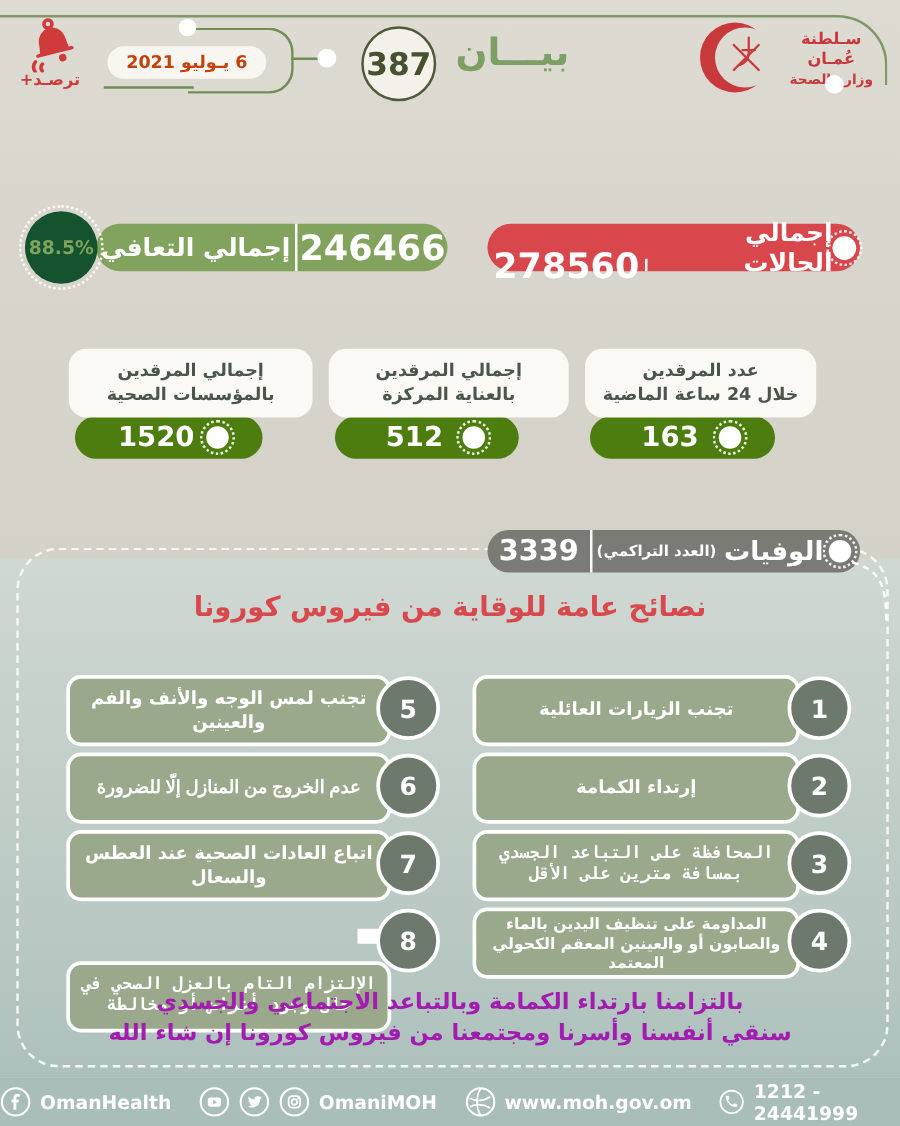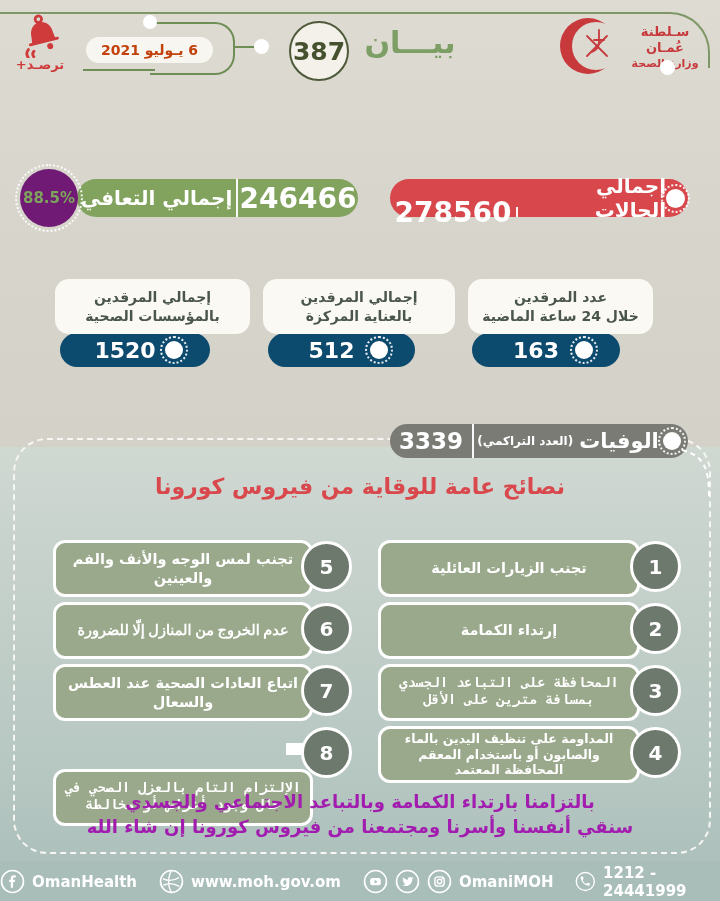--- a/index.html
+++ b/index.html
@@ -38,27 +38,27 @@
   .ring{outline:2px dotted rgba(255,255,255,.9);outline-offset:3px;}
   
   .stat-pill{position:absolute;display:flex;color:#fff;font-weight:bold;border-radius:20px;z-index:3;}
   .pill-sec{display:flex;align-items:center;justify-content:center;}
   .pill-red{left:390px;top:179px;width:298px;height:38px;background:#d7474b;}
   .pill-red .num{width:126px;font-size:28px;border-right:2px solid rgba(255,255,255,.95);margin-top:28px;}
   .pill-red .lab{flex:1;font-size:20px;padding-right:22px;}
   .pill-green{left:77px;top:179px;width:281px;height:38px;background:#82a35e;}
   .pill-green .lab{width:159px;font-size:20px;}
   .pill-green .num{flex:1;font-size:28px;border-left:2px solid rgba(255,255,255,.95);}
-  .pct-circle{left:20px;top:169px;width:58px;height:58px;background:#701a75;border-radius:50%;z-index:4;
+  .pct-circle{left:20px;top:169px;width:58px;height:58px;background:#14532d;border-radius:50%;z-index:4;
     display:flex;align-items:center;justify-content:center;color:#7da35c;font-weight:bold;font-size:15px;}
   
   .hstat-label{position:absolute;height:55px;background:#faf9f4;border-radius:14px;z-index:2;
     display:flex;flex-direction:column;justify-content:center;text-align:center;
     color:#4b564b;font-weight:bold;font-size:14px;line-height:1.35;}
-  .hstat-pill{position:absolute;height:34px;background:#0c4a6e;border-radius:17px;z-index:1;
+  .hstat-pill{position:absolute;height:34px;background:#4d7c0f;border-radius:17px;z-index:1;
     display:flex;align-items:center;justify-content:center;color:#fff;font-weight:bold;font-size:22px;padding-right:20px;}
   
   .pill-deaths{left:390px;top:424px;width:298px;height:34px;background:#7b7b76;border-radius:17px;}
   .pill-deaths .num{width:82px;font-size:23px;border-right:2px solid rgba(255,255,255,.95);}
   .pill-deaths .lab{flex:1;gap:6px;padding-right:26px;}
   .pill-deaths .lab .big{font-size:21px;}
   .pill-deaths .lab .small{font-size:12px;}
   
   .tips-panel{left:13px;top:438px;width:694px;height:412px;border:2px dashed #f6f6f2;border-radius:34px;z-index:0;}
   .tips-title{left:0;top:474px;width:720px;text-align:center;color:#d8484c;font-weight:bold;font-size:22px;z-index:2;}
@@ -181,21 +181,21 @@
 <div class="tip-link" style="left:612px;top:619px;width:26px;"></div>
 <div class="tip-circle" style="left:630px;top:603px;">2</div>
 <div class="tip-box" style="left:378px;top:602px;width:240px;" dir="rtl">إرتداء الكمامة</div>
 
 <div class="tip-link" style="left:612px;top:681px;width:26px;"></div>
 <div class="tip-circle" style="left:630px;top:665px;">3</div>
 <div class="tip-box two" style="left:378px;top:664px;width:240px;" dir="rtl">المحافظة على التباعد الجسدي بمسافة مترين على الأقل</div>
 
 <div class="tip-link" style="left:612px;top:743px;width:26px;"></div>
 <div class="tip-circle" style="left:630px;top:727px;">4</div>
-<div class="tip-box long" style="left:378px;top:726px;width:240px;" dir="rtl">المداومة على تنظيف اليدين بالماء والصابون أو باستخدام المعقم المحافظة المعتمد</div>
+<div class="tip-box long" style="left:378px;top:726px;width:240px;" dir="rtl">المداومة على تنظيف اليدين بالماء والصابون أو والعينين المعقم الكحولي المعتمد</div>
 
 <div class="tip-link" style="left:286px;top:557px;width:24px;"></div>
 <div class="tip-circle" style="left:301px;top:541px;">5</div>
 <div class="tip-box" style="left:53px;top:540px;width:238px;" dir="rtl">تجنب لمس الوجه والأنف والفم والعينين</div>
 
 <div class="tip-link" style="left:286px;top:619px;width:24px;"></div>
 <div class="tip-circle" style="left:301px;top:603px;">6</div>
 <div class="tip-box" style="left:53px;top:602px;width:238px;font-family:Liberation Serif, serif;" dir="rtl">عدم الخروج من المنازل إلّا للضرورة</div>
 
 <div class="tip-link" style="left:286px;top:681px;width:24px;"></div>
@@ -213,42 +213,42 @@
   <div class="fgroup">
     <svg width="25" height="25" viewBox="0 0 26 26">
       <circle cx="13" cy="13" r="11.4" fill="none" stroke="#fff" stroke-width="1.7"></circle>
       <path d="M14.6 8.8h1.8V6.5h-2.1c-2.1 0-3.1 1.3-3.1 3.1v1.7H9.5v2.2h1.7v6.1h2.4v-6.1h1.8l.3-2.2h-2.1V9.8c0-.6.3-1 1-1z" fill="#fff"></path>
     </svg>
     <span>OmanHealth</span>
   </div>
   <div class="fgroup">
     <svg width="25" height="25" viewBox="0 0 26 26">
       <circle cx="13" cy="13" r="11.4" fill="none" stroke="#fff" stroke-width="1.7"></circle>
-      <path d="M4 10c5 2.6 11 2.6 17-1.2M4.4 17c5-2.6 10.6-2.2 16.6 1M13 2c-4 5.8-4 16.4 0 22" fill="none" stroke="#fff" stroke-width="1.4"></path>
-    </svg>
-    <span dir="ltr">www.moh.gov.om</span>
-  </div>
-  <div class="fgroup">
-    <svg width="25" height="25" viewBox="0 0 26 26">
-      <circle cx="13" cy="13" r="11.4" fill="none" stroke="#fff" stroke-width="1.7"></circle>
       <rect x="7.5" y="9.4" width="11" height="7.6" rx="2.2" fill="#fff"></rect>
       <path d="M12 11.2l3.2 2-3.2 2z" fill="#a9bdb9"></path>
     </svg>
     <svg width="25" height="25" viewBox="0 0 26 26">
       <circle cx="13" cy="13" r="11.4" fill="none" stroke="#fff" stroke-width="1.7"></circle>
       <path d="M19.3 9.3c-.4.2-.9.3-1.3.4.5-.3.8-.8 1-1.3-.5.3-1 .5-1.5.6-.4-.5-1.1-.8-1.8-.8-1.3 0-2.4 1.1-2.4 2.4v.6c-2-.1-3.8-1.1-5-2.6-.2.4-.3.8-.3 1.2 0 .8.4 1.6 1.1 2-.4 0-.8-.1-1.1-.3 0 1.2.8 2.1 1.9 2.4-.2.1-.4.1-.6.1-.2 0-.3 0-.5-.1.3 1 1.2 1.7 2.3 1.7-.8.6-1.9 1-3 1h-.6c1.1.7 2.3 1.1 3.6 1.1 4.4 0 6.8-3.6 6.8-6.8v-.3c.5-.3.9-.8 1.4-1.3z" fill="#fff"></path>
     </svg>
     <svg width="25" height="25" viewBox="0 0 26 26">
       <circle cx="13" cy="13" r="11.4" fill="none" stroke="#fff" stroke-width="1.7"></circle>
       <rect x="8.2" y="8.2" width="9.6" height="9.6" rx="3" fill="none" stroke="#fff" stroke-width="1.5"></rect>
       <circle cx="13" cy="13" r="2.3" fill="none" stroke="#fff" stroke-width="1.5"></circle>
       <circle cx="16.1" cy="9.9" r="0.9" fill="#fff"></circle>
     </svg>
     <span>OmaniMOH</span>
   </div>
   <div class="fgroup">
     <svg width="25" height="25" viewBox="0 0 26 26">
       <circle cx="13" cy="13" r="11.4" fill="none" stroke="#fff" stroke-width="1.7"></circle>
+      <path d="M4 10c5 2.6 11 2.6 17-1.2M4.4 17c5-2.6 10.6-2.2 16.6 1M13 2c-4 5.8-4 16.4 0 22" fill="none" stroke="#fff" stroke-width="1.4"></path>
+    </svg>
+    <span dir="ltr">www.moh.gov.om</span>
+  </div>
+  <div class="fgroup">
+    <svg width="25" height="25" viewBox="0 0 26 26">
+      <circle cx="13" cy="13" r="11.4" fill="none" stroke="#fff" stroke-width="1.7"></circle>
       <path d="M10.3 12.3c.8 1.6 2.1 2.9 3.7 3.7l1.3-1.3c.2-.2.4-.2.6-.1.7.2 1.4.3 2.1.3.3 0 .6.3.6.6v2.2c0 .3-.3.6-.6.6-6 0-10.9-4.9-10.9-10.9 0-.3.3-.6.6-.6h2.2c.3 0 .6.3.6.6 0 .7.1 1.4.3 2.1.1.2 0 .5-.1.6l-1.4 1.2z" fill="#fff"></path>
     </svg>
     <span dir="ltr">1212 - 24441999</span>
   </div>
 </div>
 
 </body></html>

